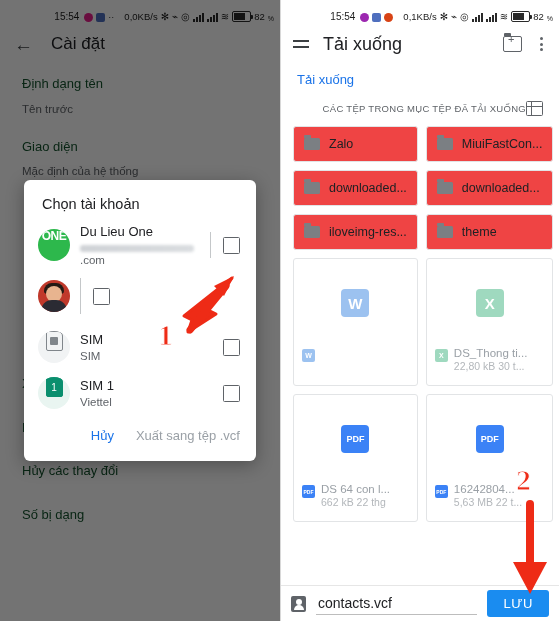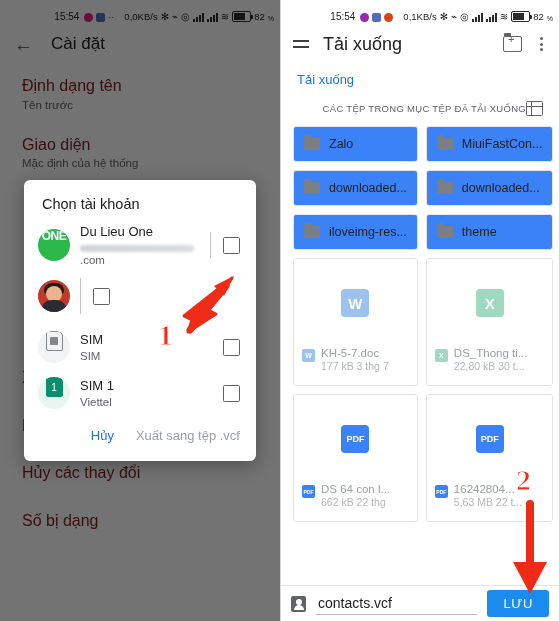--- a/index.html
+++ b/index.html
@@ -74,22 +74,22 @@
     height: 44px;
     display: flex; align-items: center;
     padding: 0 14px;
     gap: 18px;
   }
   .appbar-title { font-size: 17px; color: #202124; }
   .back-arrow { font-size: 19px; color: #3c4043; line-height: 1; }
 
   .settings-list { padding: 0 0 0 0; }
   .set-item { padding: 9px 22px 9px 22px; }
-  .set-title { font-size: 16px; color: #7f1d1d; line-height: 1.35; }
-  .set-sub { font-size: 11.5px; color: #5f6368; margin-top: 2px; }
+  .set-title { font-size: 13px; color: #14532d; line-height: 1.35; }
+  .set-sub { font-size: 11.5px; color: #5f6368; margin-top: 10px; }
   .set-item.tall { padding-top: 13px; padding-bottom: 13px; }
 
   
   #account-dialog {
     position: absolute;
     left: 24px; top: 180px;
     width: 232px;
     background: #fff;
     border-radius: 6px;
     box-shadow: 0 4px 18px rgba(0,0,0,0.32);
@@ -226,21 +226,21 @@
     gap: 8px;
     padding: 0 12px;
   }
   .folder-card {
     height: 36px;
     border: 1px solid #e2e4e6;
     border-radius: 3px;
     display:flex; align-items:center;
     padding: 0 10px;
     gap: 9px;
-    background:#3b82f6;
+    background:#ef4444;
     box-sizing: border-box;
   }
   .folder-ico {
     width:16px;height:12px;background:#7b7f83;border-radius:1.5px;
     position:relative; flex:0 0 16px;
   }
   .folder-ico::before{
     content:"";position:absolute;left:0;top:-3px;width:7px;height:3px;
     background:#7b7f83;border-radius:1px 1px 0 0;
   }
@@ -544,24 +544,20 @@
         <span class="folder-ico"></span>
         <span class="folder-name">theme</span>
       </div>
 
       <div class="file-card">
         <div class="file-thumb">
           <span class="ftype-big w-color">W</span>
         </div>
         <div class="file-meta">
           <span class="ftype-small w-color">W</span>
-          <span class="ftexts">
-            <span class="fname" style="display:block">KH-5-7.doc</span>
-            <span class="fsize" style="display:block">177 kB 3 thg 7</span>
-          </span>
         </div>
       </div>
 
       <div class="file-card">
         <div class="file-thumb">
           <span class="ftype-big x-color">X</span>
         </div>
         <div class="file-meta">
           <span class="ftype-small x-color">X</span>
           <span class="ftexts">

